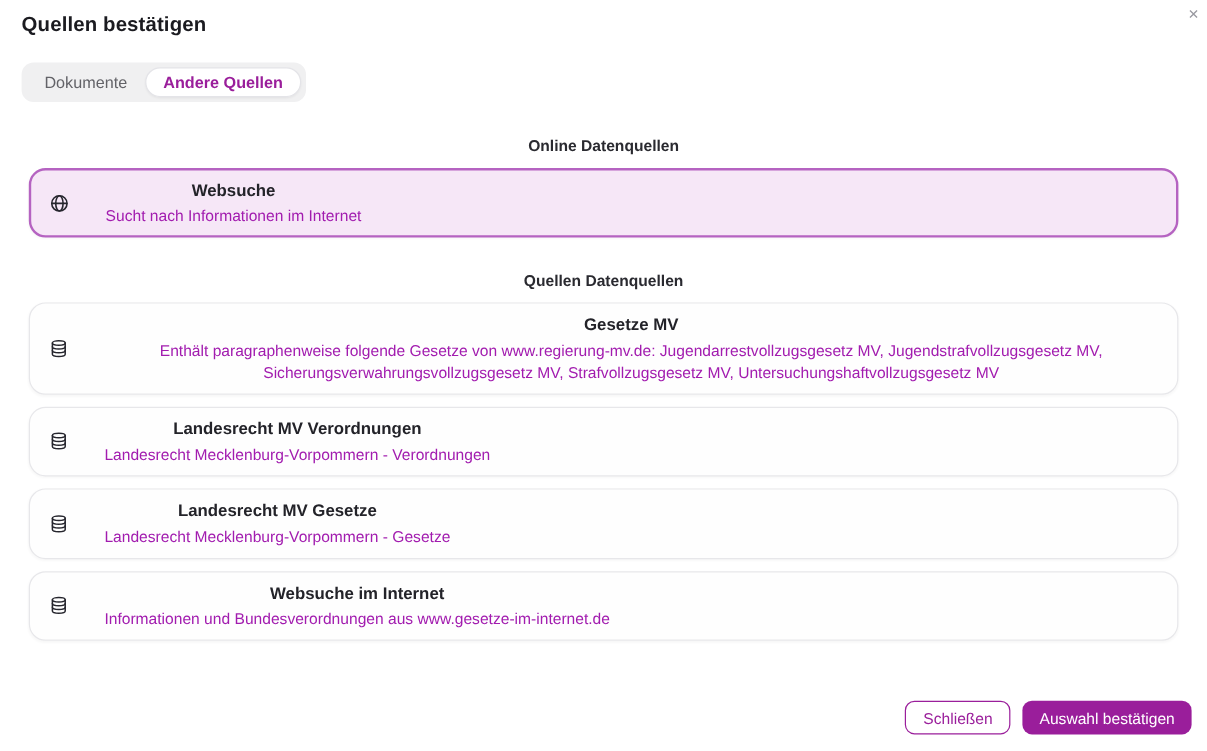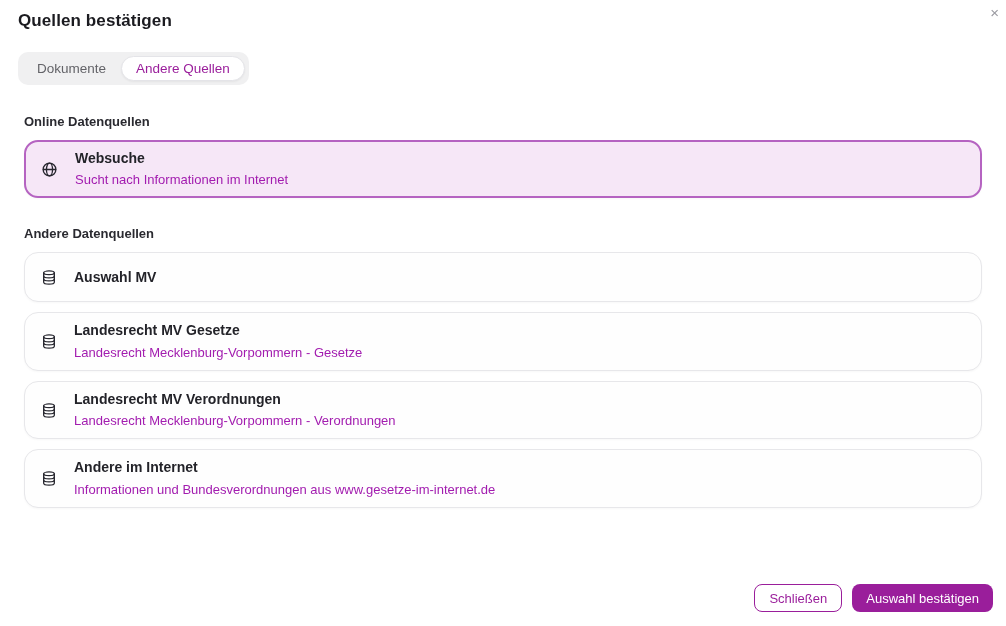--- a/index.html
+++ b/index.html
@@ -28,35 +28,35 @@
   .tabbar {
     display: inline-flex; align-self: flex-start; align-items: flex-end;
     margin: 21px 0 0 18px;
     background: #f0f0f1; border-radius: 10px; padding: 4px;
   }
   .tab {
     font-size: 13.5px; color: #636368; padding: 5px 15px;
     border-radius: 14px; cursor: pointer; white-space: nowrap;
   }
   .tab.active {
-    background: #ffffff; color: var(--accent); font-weight: 400;
+    background: #ffffff; color: var(--accent); font-weight: 700;
     border: 1px solid #e4e4e8; padding: 4px 14px;
     box-shadow: 0 1px 2px rgba(0,0,0,0.05);
   }
 
-  .content { flex: 1 1 auto; }
+  .content { flex: 1 1 auto; text-align: center; }
 
   .section-heading {
     font-size: 13px; font-weight: 700; color: #2a2a30;
     margin: 28px 24px 11px 24px;
   }
   .section-heading.first { margin-top: 29px; }
 
   .card {
-    display: flex; align-items: center; gap: 17px;
+    display: flex; align-items: center; gap: 30px;
     margin: 0 24px 10px 24px;
     background: #fefefe;
     border: 1px solid #e7e7ea;
     border-radius: 14px;
     padding: 8px 16px;
     min-height: 50px;
     box-sizing: border-box;
     cursor: pointer;
     box-shadow: 0 1px 2px rgba(0,0,0,0.03);
   }
@@ -110,32 +110,47 @@
             <circle cx="12" cy="12" r="9"></circle>
             <path d="M3.4 12h17.2"></path>
             <ellipse cx="12" cy="12" rx="4.3" ry="9"></ellipse>
           </svg>
         </span>
         <div class="card-text">
           <div class="card-title">Websuche</div>
           <div class="card-desc">Sucht nach Informationen im Internet</div>
         </div>
       </div>
-      <div class="section-heading">Andere Datenquellen</div>
+      <div class="section-heading">Quellen Datenquellen</div>
       <div class="card">
         <span class="card-icon">
           <svg width="16" height="17" viewBox="0 0 24 24" fill="none" stroke="currentColor" stroke-width="1.9" stroke-linecap="round">
             <ellipse cx="12" cy="5" rx="8" ry="2.8"></ellipse>
             <path d="M4 5v14c0 1.55 3.58 2.8 8 2.8s8-1.25 8-2.8V5"></path>
             <path d="M4 9.7c0 1.55 3.58 2.8 8 2.8s8-1.25 8-2.8"></path>
             <path d="M4 14.4c0 1.55 3.58 2.8 8 2.8s8-1.25 8-2.8"></path>
           </svg>
         </span>
         <div class="card-text">
-          <div class="card-title">Auswahl MV</div>
+          <div class="card-title">Gesetze MV</div>
+          <div class="card-desc">Enthält paragraphenweise folgende Gesetze von www.regierung-mv.de: Jugendarrestvollzugsgesetz MV, Jugendstrafvollzugsgesetz MV, Sicherungsverwahrungsvollzugsgesetz MV, Strafvollzugsgesetz MV, Untersuchungshaftvollzugsgesetz MV</div>
+        </div>
+      </div>
+      <div class="card">
+        <span class="card-icon">
+          <svg width="16" height="17" viewBox="0 0 24 24" fill="none" stroke="currentColor" stroke-width="1.9" stroke-linecap="round">
+            <ellipse cx="12" cy="5" rx="8" ry="2.8"></ellipse>
+            <path d="M4 5v14c0 1.55 3.58 2.8 8 2.8s8-1.25 8-2.8V5"></path>
+            <path d="M4 9.7c0 1.55 3.58 2.8 8 2.8s8-1.25 8-2.8"></path>
+            <path d="M4 14.4c0 1.55 3.58 2.8 8 2.8s8-1.25 8-2.8"></path>
+          </svg>
+        </span>
+        <div class="card-text">
+          <div class="card-title">Landesrecht MV Verordnungen</div>
+          <div class="card-desc">Landesrecht Mecklenburg-Vorpommern - Verordnungen</div>
         </div>
       </div>
       <div class="card">
         <span class="card-icon">
           <svg width="16" height="17" viewBox="0 0 24 24" fill="none" stroke="currentColor" stroke-width="1.9" stroke-linecap="round">
             <ellipse cx="12" cy="5" rx="8" ry="2.8"></ellipse>
             <path d="M4 5v14c0 1.55 3.58 2.8 8 2.8s8-1.25 8-2.8V5"></path>
             <path d="M4 9.7c0 1.55 3.58 2.8 8 2.8s8-1.25 8-2.8"></path>
             <path d="M4 14.4c0 1.55 3.58 2.8 8 2.8s8-1.25 8-2.8"></path>
           </svg>
@@ -148,35 +163,21 @@
       <div class="card">
         <span class="card-icon">
           <svg width="16" height="17" viewBox="0 0 24 24" fill="none" stroke="currentColor" stroke-width="1.9" stroke-linecap="round">
             <ellipse cx="12" cy="5" rx="8" ry="2.8"></ellipse>
             <path d="M4 5v14c0 1.55 3.58 2.8 8 2.8s8-1.25 8-2.8V5"></path>
             <path d="M4 9.7c0 1.55 3.58 2.8 8 2.8s8-1.25 8-2.8"></path>
             <path d="M4 14.4c0 1.55 3.58 2.8 8 2.8s8-1.25 8-2.8"></path>
           </svg>
         </span>
         <div class="card-text">
-          <div class="card-title">Landesrecht MV Verordnungen</div>
-          <div class="card-desc">Landesrecht Mecklenburg-Vorpommern - Verordnungen</div>
-        </div>
-      </div>
-      <div class="card">
-        <span class="card-icon">
-          <svg width="16" height="17" viewBox="0 0 24 24" fill="none" stroke="currentColor" stroke-width="1.9" stroke-linecap="round">
-            <ellipse cx="12" cy="5" rx="8" ry="2.8"></ellipse>
-            <path d="M4 5v14c0 1.55 3.58 2.8 8 2.8s8-1.25 8-2.8V5"></path>
-            <path d="M4 9.7c0 1.55 3.58 2.8 8 2.8s8-1.25 8-2.8"></path>
-            <path d="M4 14.4c0 1.55 3.58 2.8 8 2.8s8-1.25 8-2.8"></path>
-          </svg>
-        </span>
-        <div class="card-text">
-          <div class="card-title">Andere im Internet</div>
+          <div class="card-title">Websuche im Internet</div>
           <div class="card-desc">Informationen und Bundesverordnungen aus www.gesetze-im-internet.de</div>
         </div>
       </div>
     </div>
 
   <div class="footer">
     <button class="btn btn-outline">Schließen</button>
     <button class="btn btn-filled">Auswahl bestätigen</button>
   </div>
 </div>

